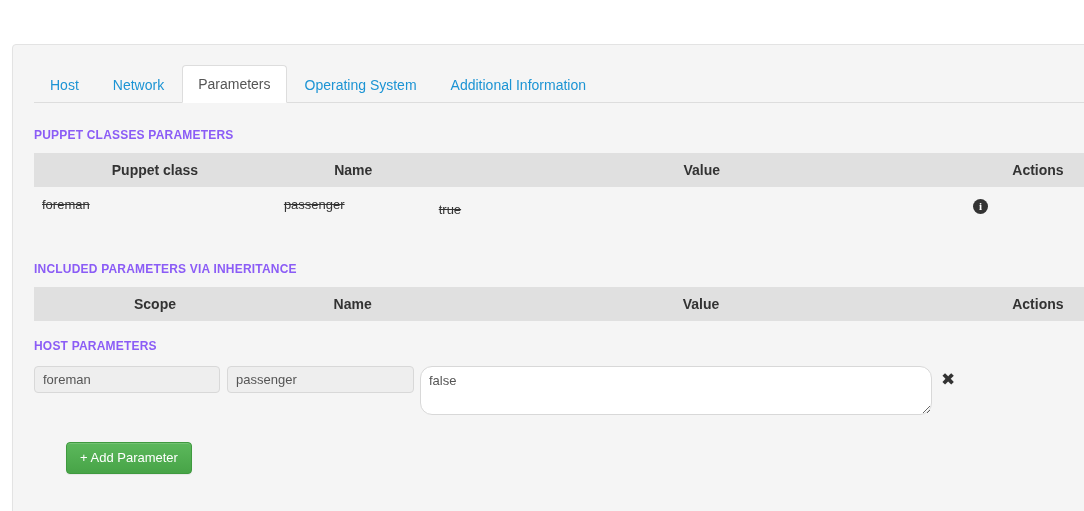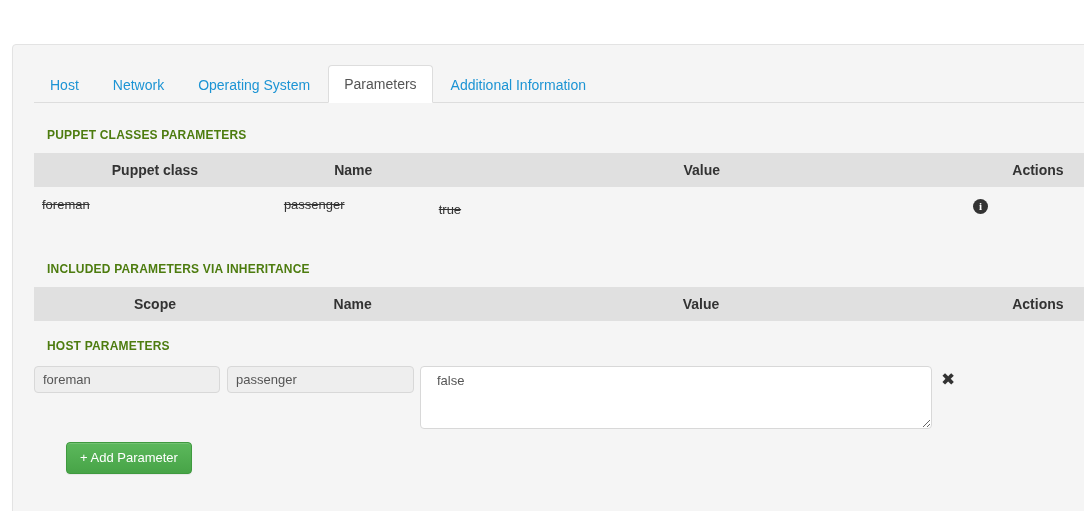--- a/index.html
+++ b/index.html
@@ -67,25 +67,25 @@
     color: #555555;
     background: #ffffff;
     border-color: #dddddd;
     border-bottom: 1px solid #ffffff;
     cursor: default;
   }
 
   
   .section-label {
     position: absolute;
-    left: 34px;
+    left: 21px;
     font-size: 12px;
     font-weight: bold;
     letter-spacing: 0.2px;
-    color: #4d7c0f;
+    color: #8b5cf6;
     text-transform: uppercase;
   }
 
   
   .ptable {
     position: absolute;
     left: 21px;
     width: 1069px;
     border-collapse: collapse;
     font-size: 13px;
@@ -157,29 +157,29 @@
     outline: none;
   }
   .inp-name  { left: 0px;   width: 186px; }
   .inp-key   { left: 193px; width: 187px; }
 
   .value-area {
     position: absolute;
     left: 386px;
     top: 0;
     width: 512px;
-    height: 63px;
+    height: 49px;
     box-sizing: border-box;
     border: 1px solid #d8d8d8;
-    border-radius: 4px;
+    border-radius: 12px;
     background: #ffffff;
     color: #555555;
     font-family: "Liberation Sans", sans-serif;
     font-size: 13px;
-    padding: 5px 16px;
+    padding: 5px 8px;
     outline: none;
     resize: vertical;
     line-height: 17px;
   }
   .remove-x {
     position: absolute;
     left: 907px;
     top: 5px;
     font-size: 17px;
     font-weight: bold;
@@ -211,22 +211,22 @@
 </head>
 <body>
 
 <div id="root">
 
   <div class="panel">
 
     <nav class="tabs">
       <a class="tab">Host</a>
       <a class="tab">Network</a>
+      <a class="tab active">Parameters</a>
       <a class="tab">Operating System</a>
-      <a class="tab active">Parameters</a>
       <a class="tab">Additional Information</a>
     </nav>
 
     <div class="section-label" style="top:83px;">Puppet classes parameters</div>
 
     <table class="ptable" style="top:108px;">
       <thead>
         <tr>
           <th class="col-a">Puppet class</th>
           <th class="col-b">Name</th>

